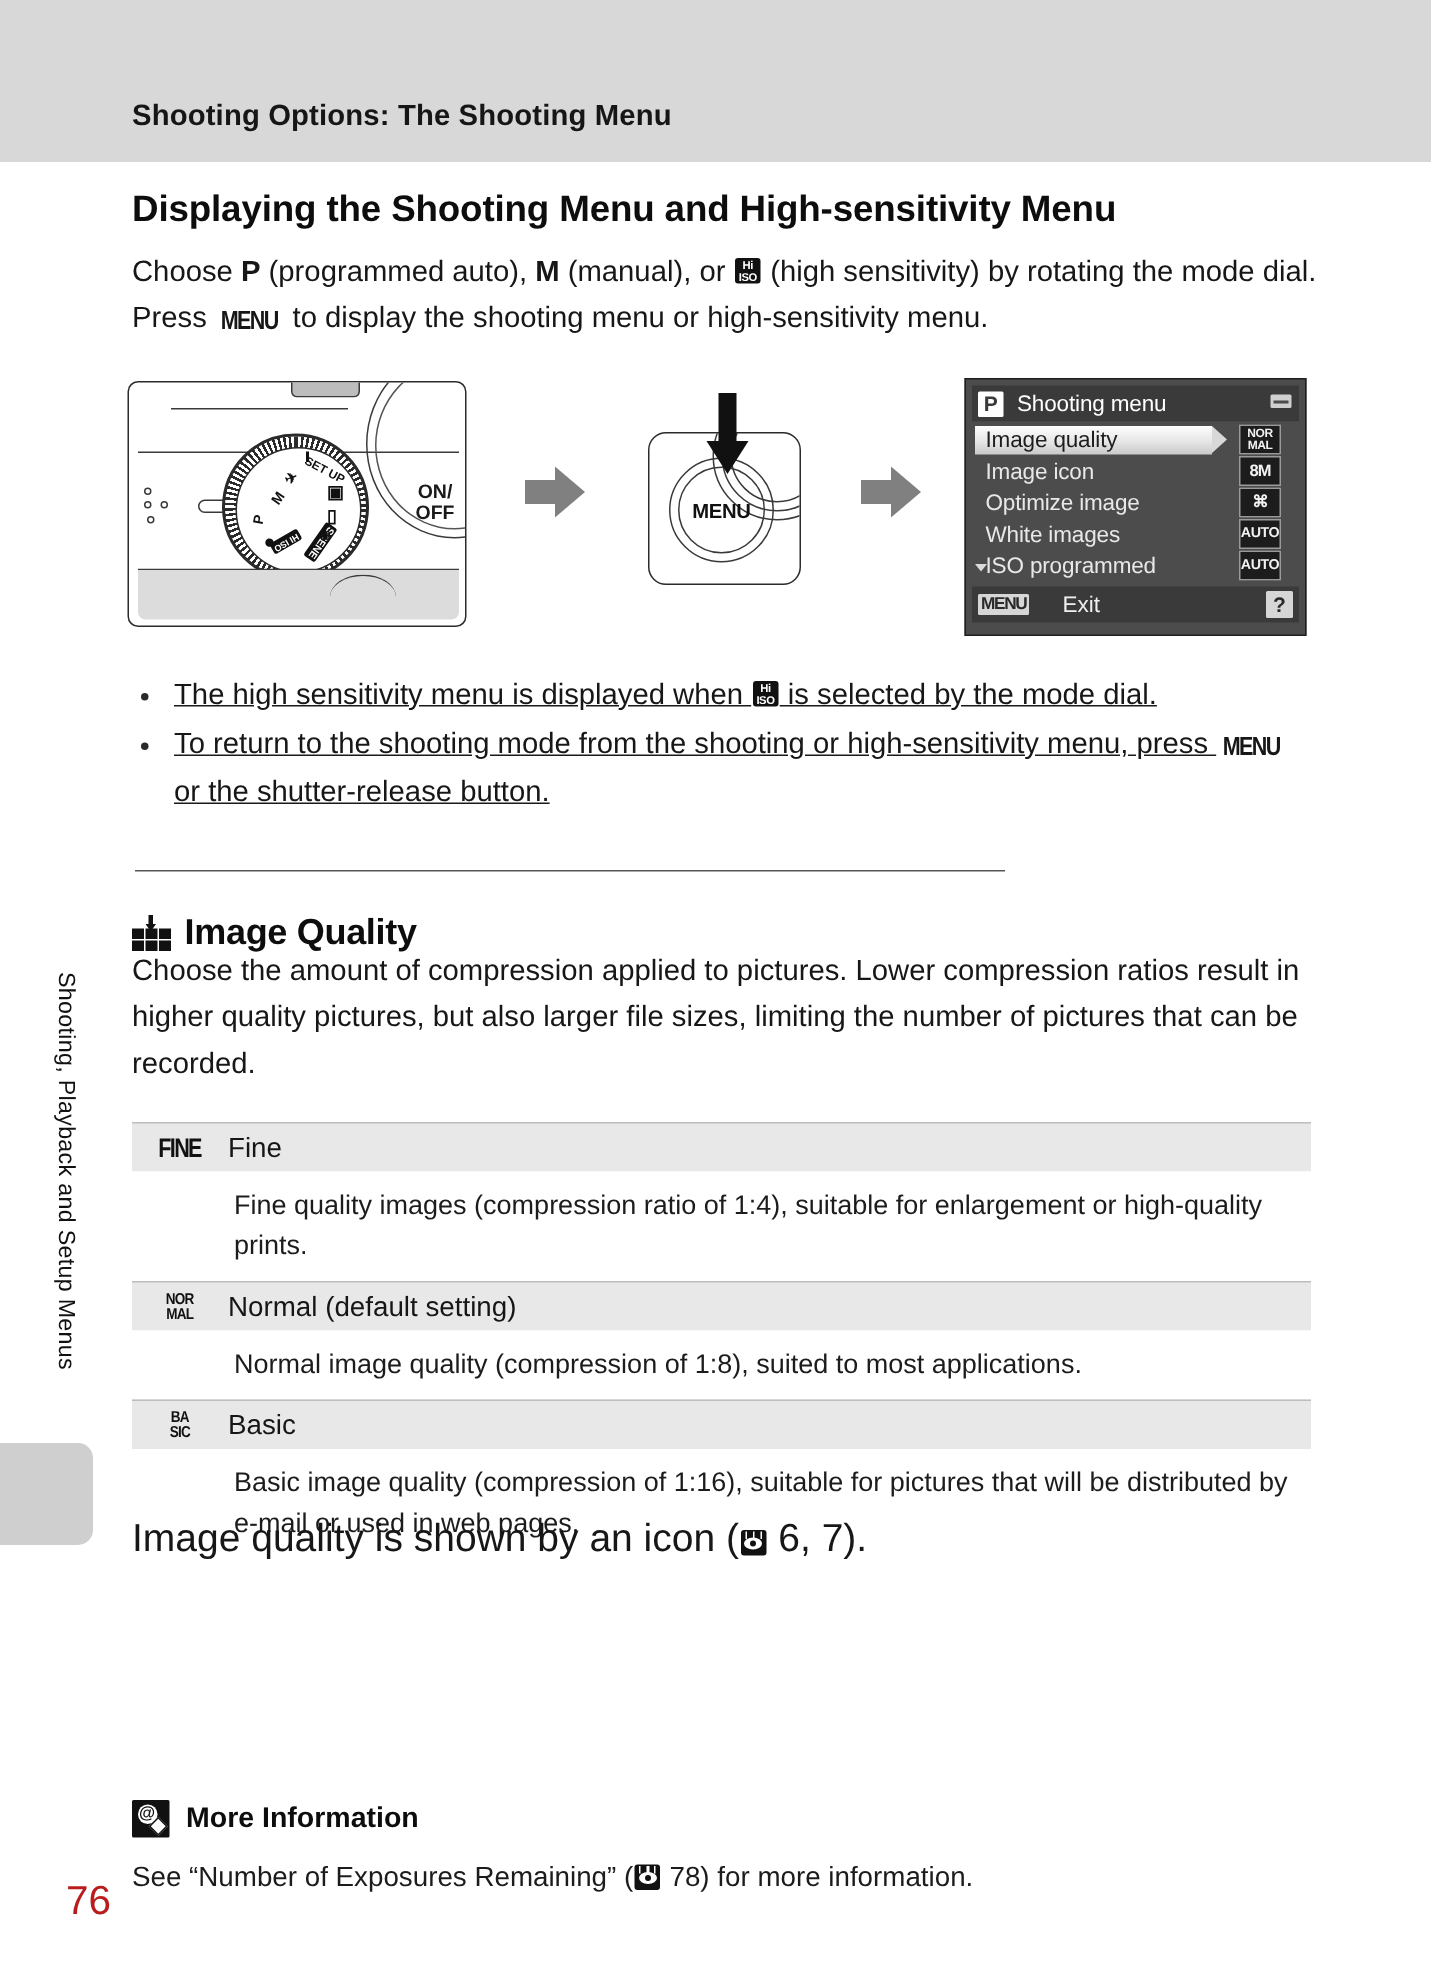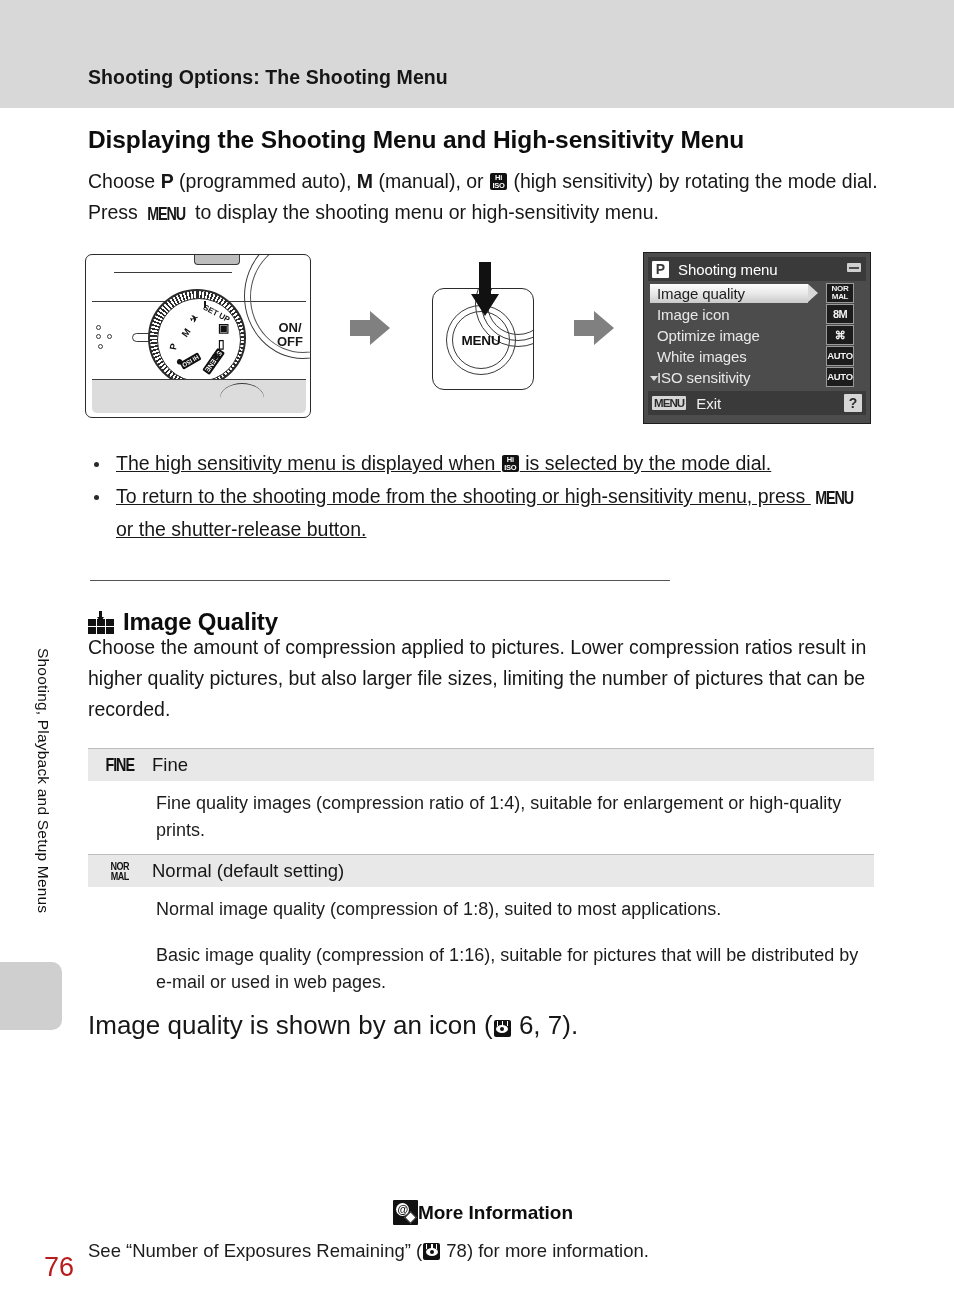--- a/index.html
+++ b/index.html
@@ -499,21 +499,21 @@
     font-size: 11.5px;
     font-weight: 700;
     padding: 1px 2px;
     letter-spacing: -0.9px;
     border-radius: 1px;
     font-family: "Liberation Sans Narrow", "Liberation Sans", sans-serif;
   }
   .foot-exit {
     color: #efefef;
     font-size: 15px;
-    margin-left: 10px;
+    margin-left: 22px;
   }
   .foot-help {
     position: absolute;
     right: 4px; top: 3px;
     width: 18px; height: 18px;
     background: #d6d6d6;
     color: #2a2a2a;
     font-size: 14px;
     font-weight: 700;
     line-height: 18px;
@@ -655,21 +655,21 @@
 
   
   .moreinfo {
     position: absolute;
     left: 88px; top: 1200px;
     width: 790px;
   }
   .mi-head {
     display: flex;
     align-items: center;
-    justify-content: center;
+    gap: 11px;
   }
   .mi-icon {
     position: relative;
     width: 25px; height: 25px;
     background: #111;
     border-radius: 1px;
   }
   .mi-icon .bulb {
     position: absolute;
     left: 3.5px; top: 3px;
@@ -809,21 +809,21 @@
           <span>Image icon</span>
         </div>
         <div class="lcd-row">
           <span>Optimize image</span>
         </div>
         <div class="lcd-row">
           <span>White images</span>
         </div>
         <div class="lcd-row">
           <span class="downcaret"></span>
-          <span>ISO sensitivity</span>
+          <span>ISO programmed</span>
         </div>
       </div>
 
       <div class="lcd-icons">
         <div class="lcd-icon">
           <span>NOR</span>
           <span>MAL</span>
         </div>
         <div class="lcd-icon big">
           <span>8M</span>
@@ -889,20 +889,29 @@
       <span class="qicon">
         <span class="qglyph2">
           <span style="display:block;">NOR</span>
           <span style="display:block;">MAL</span>
         </span>
       </span>
       <span class="qlabel">Normal (default setting)</span>
     </div>
     <div class="qrow-desc">Normal image quality (compression of 1:8), suited to most applications.</div>
 
+    <div class="qrow-head">
+      <span class="qicon">
+        <span class="qglyph2">
+          <span style="display:block;">BA</span>
+          <span style="display:block;">SIC</span>
+        </span>
+      </span>
+      <span class="qlabel">Basic</span>
+    </div>
     <div class="qrow-desc">Basic image quality (compression of 1:16), suitable for pictures that will be distributed by e-mail or used in web pages.</div>
   </div>
 
   <div class="closing-line"><span>Image quality is shown by an icon (</span><span class="chip-eye"><span class="lash"></span></span><span> 6, 7).</span></div>
 
   <div class="moreinfo">
     <div class="mi-head">
       <span class="mi-icon">
         <span class="bulb"></span>
         <span class="base"></span>

